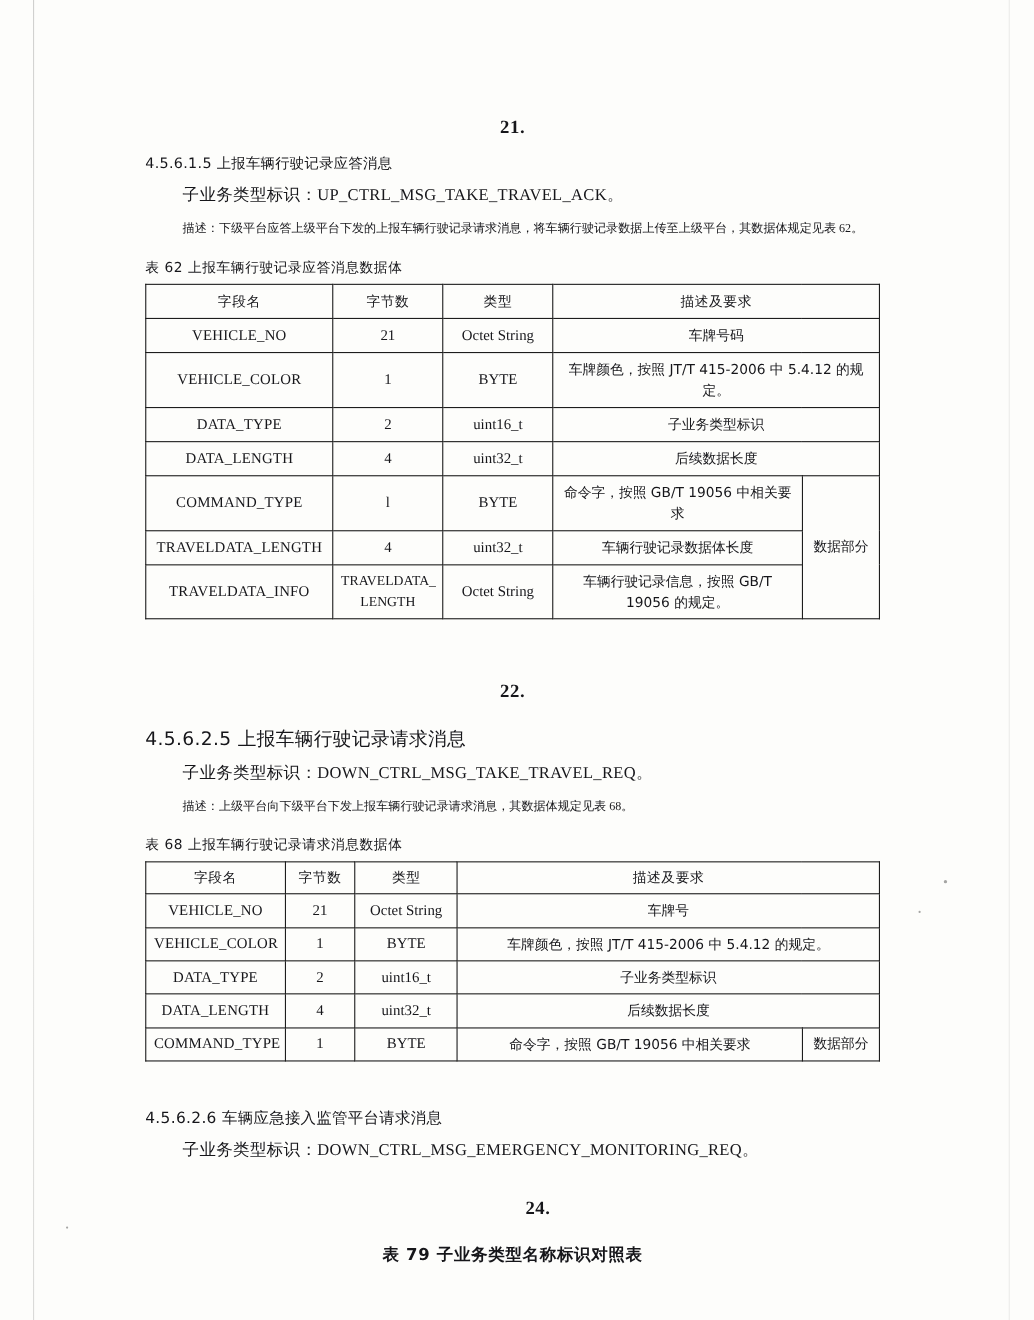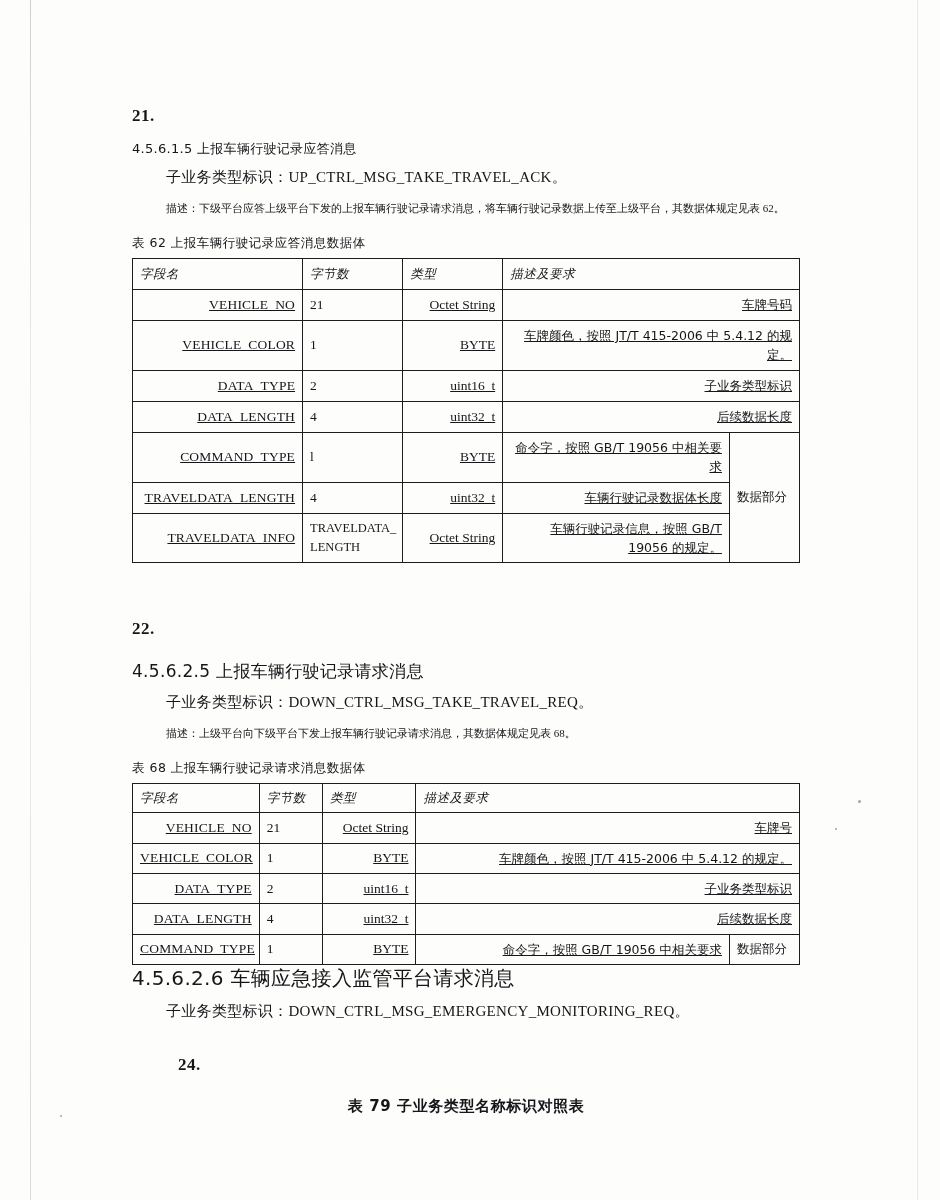--- a/index.html
+++ b/index.html
@@ -43,20 +43,21 @@
     left: 132px;
     top: 106px;
     width: 668px;
   }
 
   .num-head {
     font-weight: bold;
     font-size: 17px;
     letter-spacing: 0.5px;
     margin: 0 0 14px 0;
+    text-align: center;
   }
   .sec-line {
     font-size: 15px;
     margin: 0 0 10px 0;
     letter-spacing: 0.3px;
   }
   .indent1 {
     margin-left: 34px;
   }
   .para {
@@ -79,25 +80,25 @@
     table-layout: fixed;
     font-size: 13.5px;
   }
   table td, table th {
     border: 1px solid #1d1d1d;
     padding: 5px 7px;
     vertical-align: middle;
     font-weight: normal;
   }
   .t-head td {
+    text-align: center;
     letter-spacing: 0.5px;
-    font-style: italic;
-  }
-  .c-center { text-align: left; }
-  .c-left { text-align: right; text-decoration: underline; }
+  }
+  .c-center { text-align: center; }
+  .c-left { text-align: center; }
   .mono-ish { font-family: "Liberation Serif", serif; letter-spacing: 0.2px; }
   .cjk { font-family: "DejaVu Sans", sans-serif; font-size: 12.5px; }
   .cjk-in { font-family: "DejaVu Sans", sans-serif; font-size: 12.5px; line-height: 1.55; }
 
   
   #table62 td { height: 20px; }
   #table62 .tall td { height: 34px; }
 
   #table68 td { height: 18px; }
 
@@ -254,20 +255,20 @@
         <tr>
           <td class="mono-ish c-left">COMMAND_TYPE</td>
           <td class="c-center">1</td>
           <td class="c-left">BYTE</td>
           <td class="cjk-in c-left">命令字，按照 GB/T 19056 中相关要求</td>
           <td class="cjk c-center">数据部分</td>
         </tr>
       </tbody>
     </table>
 
-    <div class="sec-line cjk" style="font-size:20px;">4.5.6.2.6  车辆应急接入监管平台请求消息</div>
+    <div class="sec-line cjk" style="font-size:14px;margin-top:43px;">4.5.6.2.6  车辆应急接入监管平台请求消息</div>
     <div class="sec-line indent1">子业务类型标识：DOWN_CTRL_MSG_EMERGENCY_MONITORING_REQ。</div>
 
     <div class="num-head gap-24">24.</div>
     <div class="final-caption cjk" style="font-size:15px;">表 79  子业务类型名称标识对照表</div>
 
   </div>
 </div>
 
 </body></html>

